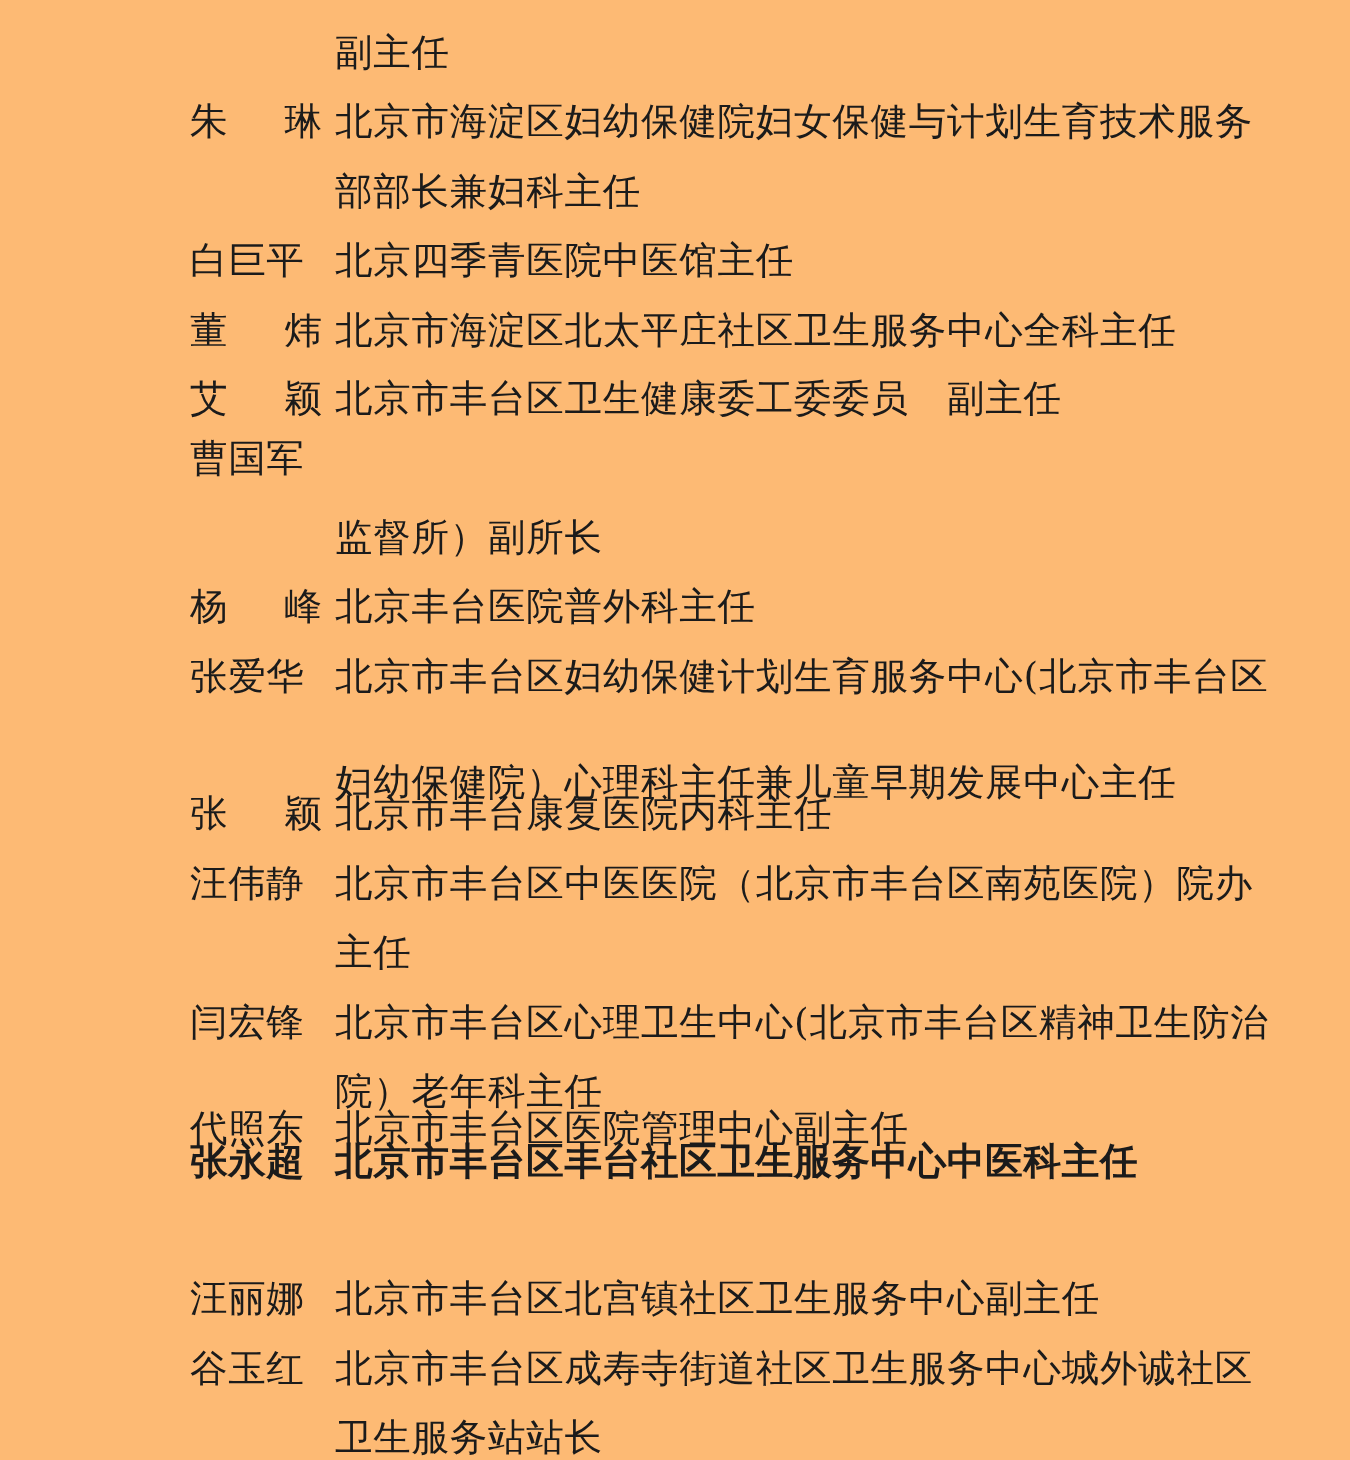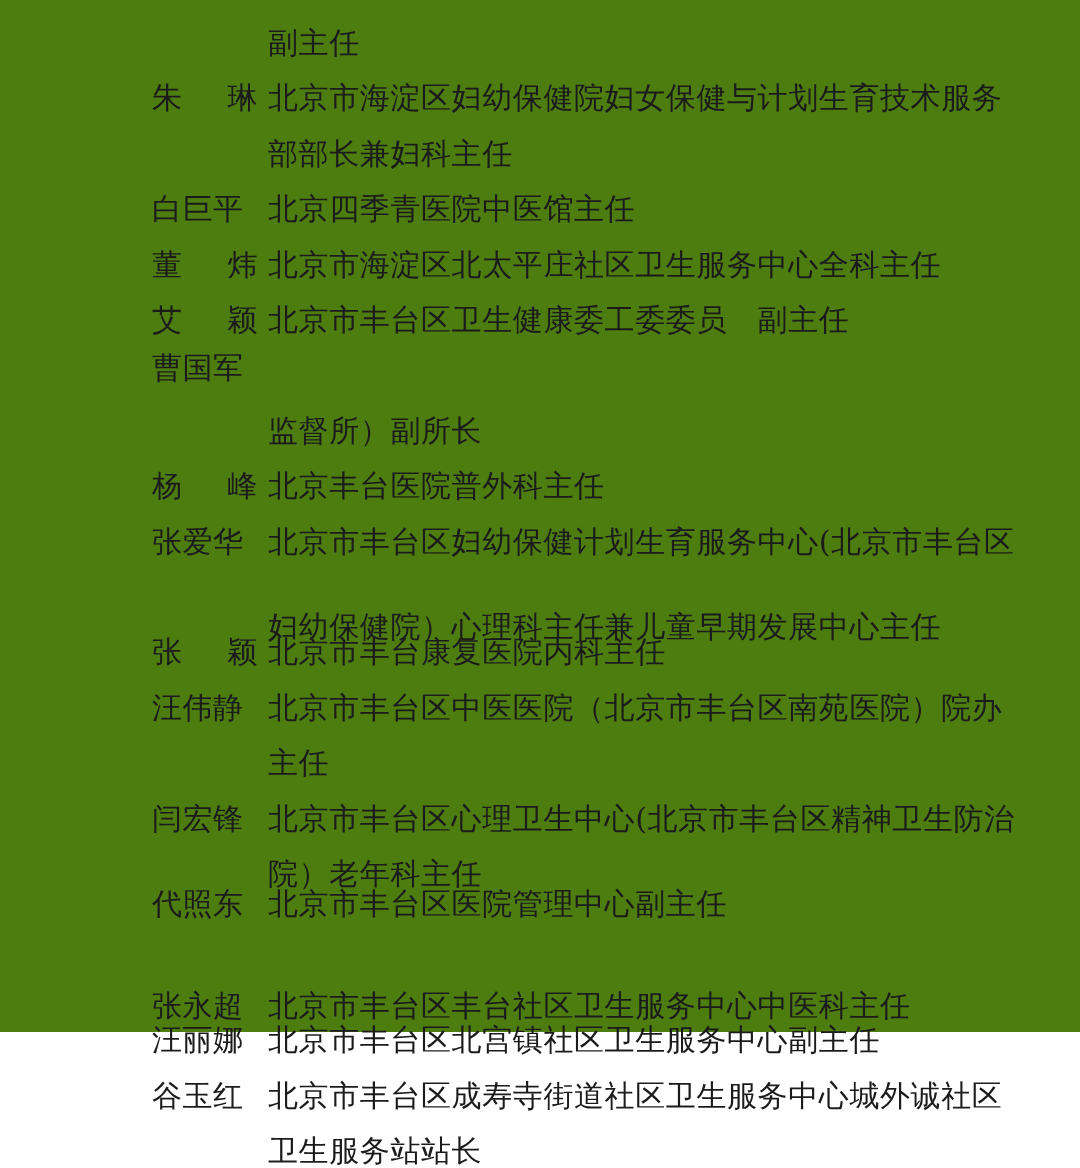--- a/index.html
+++ b/index.html
@@ -11,22 +11,22 @@
     width: 1080px;
     height: 1168px;
     overflow: hidden;
     font-family: "DejaVu Serif", "Liberation Serif", serif;
     color: #1a1a1a;
   }
 
   #page {
     position: relative;
     width: 1080px;
-    height: 1032px;
-    background: #4d7c0f;
+    height: 1168px;
+    background: #fdba74;
   }
 
   
   .line {
     position: absolute;
     left: 0;
     width: 1080px;
     height: 55px;
     white-space: nowrap;
   }
@@ -138,21 +138,21 @@
       <div class="name">闫宏锋</div>
       <div class="desc">北京市丰台区心理卫生中心(北京市丰台区精神卫生防治</div>
     </div>
     <div class="line" style="top: 855px;">
       <div class="desc cont">院）老年科主任</div>
     </div>
     <div class="line" style="top: 885px;">
       <div class="name">代照东</div>
       <div class="desc">北京市丰台区医院管理中心副主任</div>
     </div>
-    <div class="line" style="top: 987px;">
+    <div class="line" style="top: 911px; font-weight: bold;">
       <div class="name">张永超</div>
       <div class="desc">北京市丰台区丰台社区卫生服务中心中医科主任</div>
     </div>
     <div class="line" style="top: 1021.2px;">
       <div class="name">汪丽娜</div>
       <div class="desc">北京市丰台区北宫镇社区卫生服务中心副主任</div>
     </div>
     <div class="line" style="top: 1076.6px;">
       <div class="name">谷玉红</div>
       <div class="desc">北京市丰台区成寿寺街道社区卫生服务中心城外诚社区</div>

